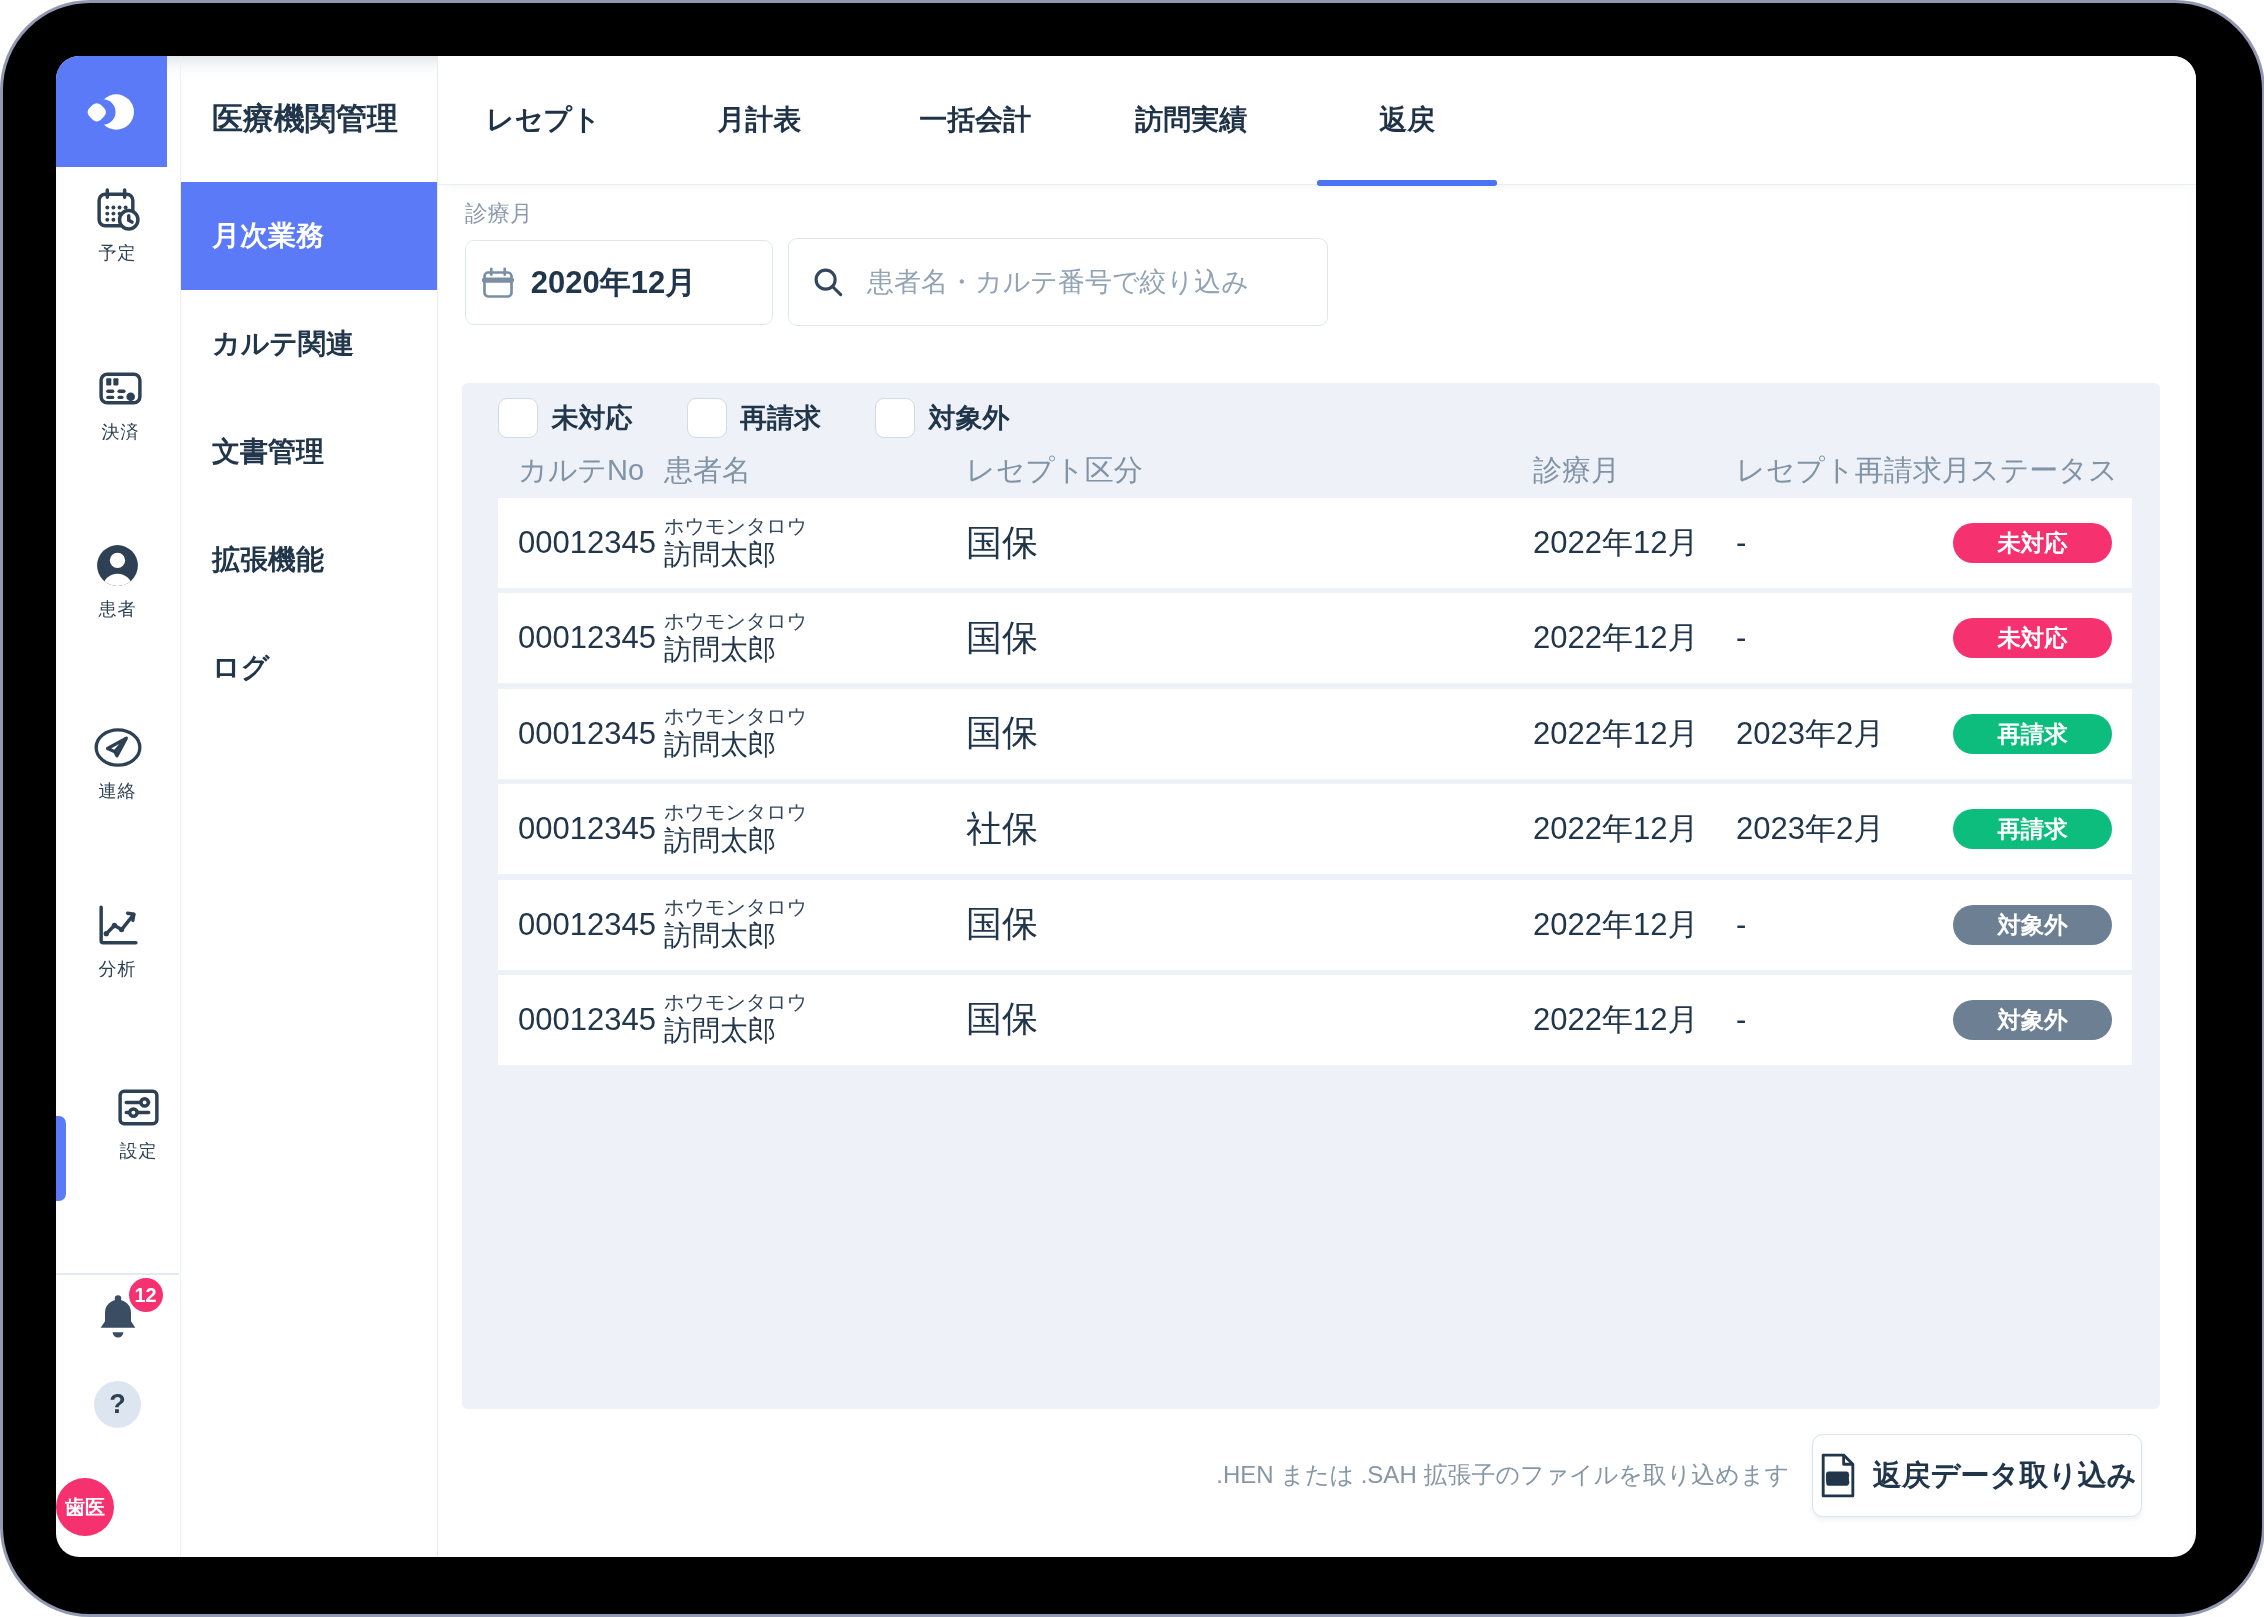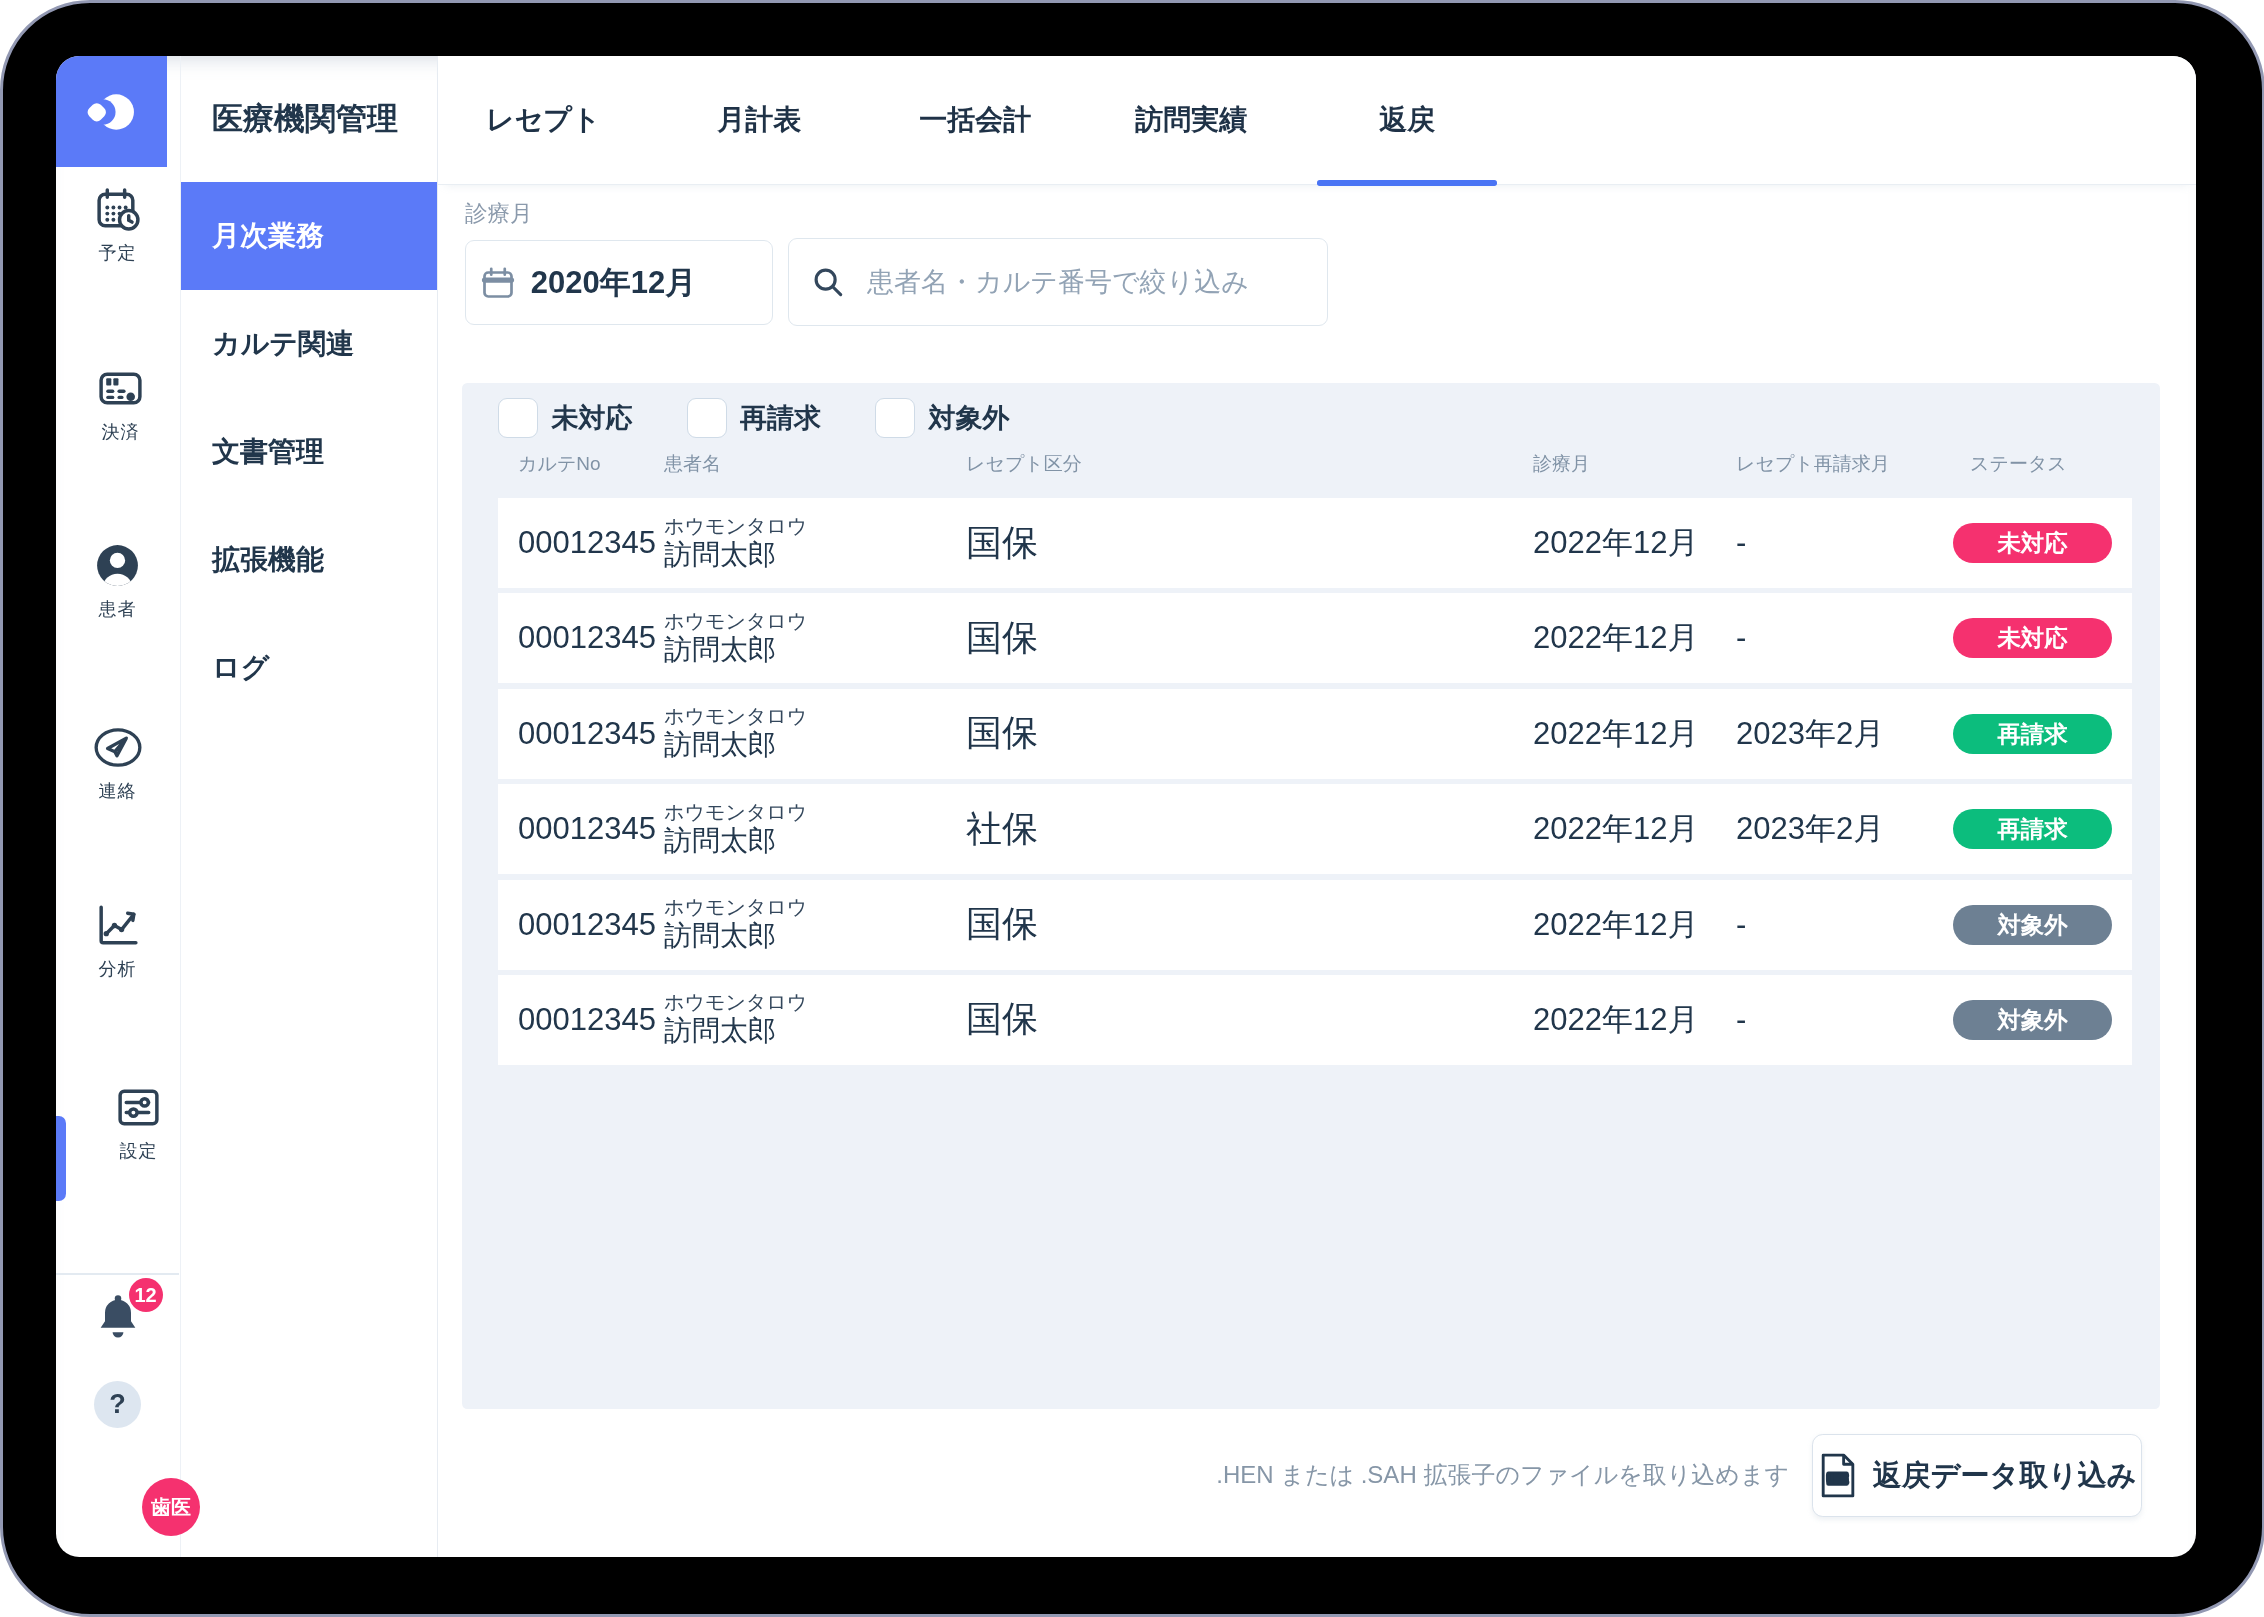--- a/index.html
+++ b/index.html
@@ -24,21 +24,21 @@
   .rail-divider { position:absolute; left:0; top:1217px; width:123px; height:1.8px; background:#e3eaf1; }
   .active-bar { position:absolute; left:0; top:1060px; width:10px; height:85px;
     background:var(--accent); border-radius:0 7.2px 7.2px 0; }
   .bell-wrap { position:absolute; top:1235px; left:0; width:123px; display:flex; justify-content:center; }
   .bell-badge { position:absolute; top:-12.6px; margin-left:56px; min-width:34px; height:34px;
     background:var(--pink); color:#fff; font-size:20px; font-weight:bold; border-radius:17px;
     display:flex; align-items:center; justify-content:center; padding:0 5.4px; }
   .help { position:absolute; top:1325px; left:0; width:123px; display:flex; justify-content:center; }
   .help .circ { width:47px; height:47px; border-radius:50%; background:#dde6f0; color:#2e4154;
     font-size:27px; font-weight:bold; display:flex; align-items:center; justify-content:center; }
-  .avatar { position:absolute; top:1422px; left:0; width:144px; display:flex; justify-content:flex-end; }
+  .avatar { position:absolute; top:1422px; left:0; width:144px; display:flex; justify-content:flex-start; }
   .avatar .circ { width:58px; height:58px; border-radius:50%; background:var(--pink); color:#fff;
     font-size:20px; font-weight:bold; display:flex; align-items:center; justify-content:center; }
 
   
   .menu { width:257px; flex:0 0 257px; border-right:1.8px solid #e7ecf2; }
   .menu-header { height:126px; display:flex; align-items:center; padding-left:31px;
     font-size:31px; font-weight:bold; color:#21364b; }
   .menu-item { height:108px; display:flex; align-items:center; padding-left:31px;
     font-size:28px; font-weight:bold; color:#21364b; cursor:pointer; }
   .menu-item.active { background:var(--accent); color:#fff; }
@@ -68,21 +68,21 @@
 
   
   .panel { position:absolute; left:24px; top:327px; width:1698px; height:1026px;
     background:#eef2f8; border-radius:5.4px; }
   .chk-row { position:absolute; left:36px; top:15.3px; display:flex; align-items:center; }
   .chk { width:40px; height:40px; background:#fff; border:1.8px solid #cfdbe7; border-radius:9px;
     cursor:pointer; }
   .chk-lbl { font-size:27px; font-weight:bold; color:#21364b; margin-left:13.5px; margin-right:54px; }
 
   .thead { position:absolute; left:0; top:68px; width:100%; height:50px; }
-  .th { position:absolute; font-size:19px; color:#8193a6; }
+  .th { position:absolute; font-size:29px; color:#8193a6; }
   .thead-line { position:absolute; left:36px; top:118px; width:1634px; height:1.8px; background:#dbe4ee; }
 
   .rows { position:absolute; left:36px; top:115px; width:1634px; }
   .row { position:relative; width:1634px; height:90px; background:#fff; margin-bottom:5.4px; }
   .cell { position:absolute; top:0; height:90px; display:flex; align-items:center;
     color:#21364b; }
   .c-no   { left:20px;  font-size:31px; }
   .c-name { left:166px; flex-direction:column; align-items:flex-start; justify-content:center; }
   .c-name .kana { font-size:20px; color:#33475c; line-height:1.1; }
   .c-name .nm   { font-size:28px; line-height:1.25; }

